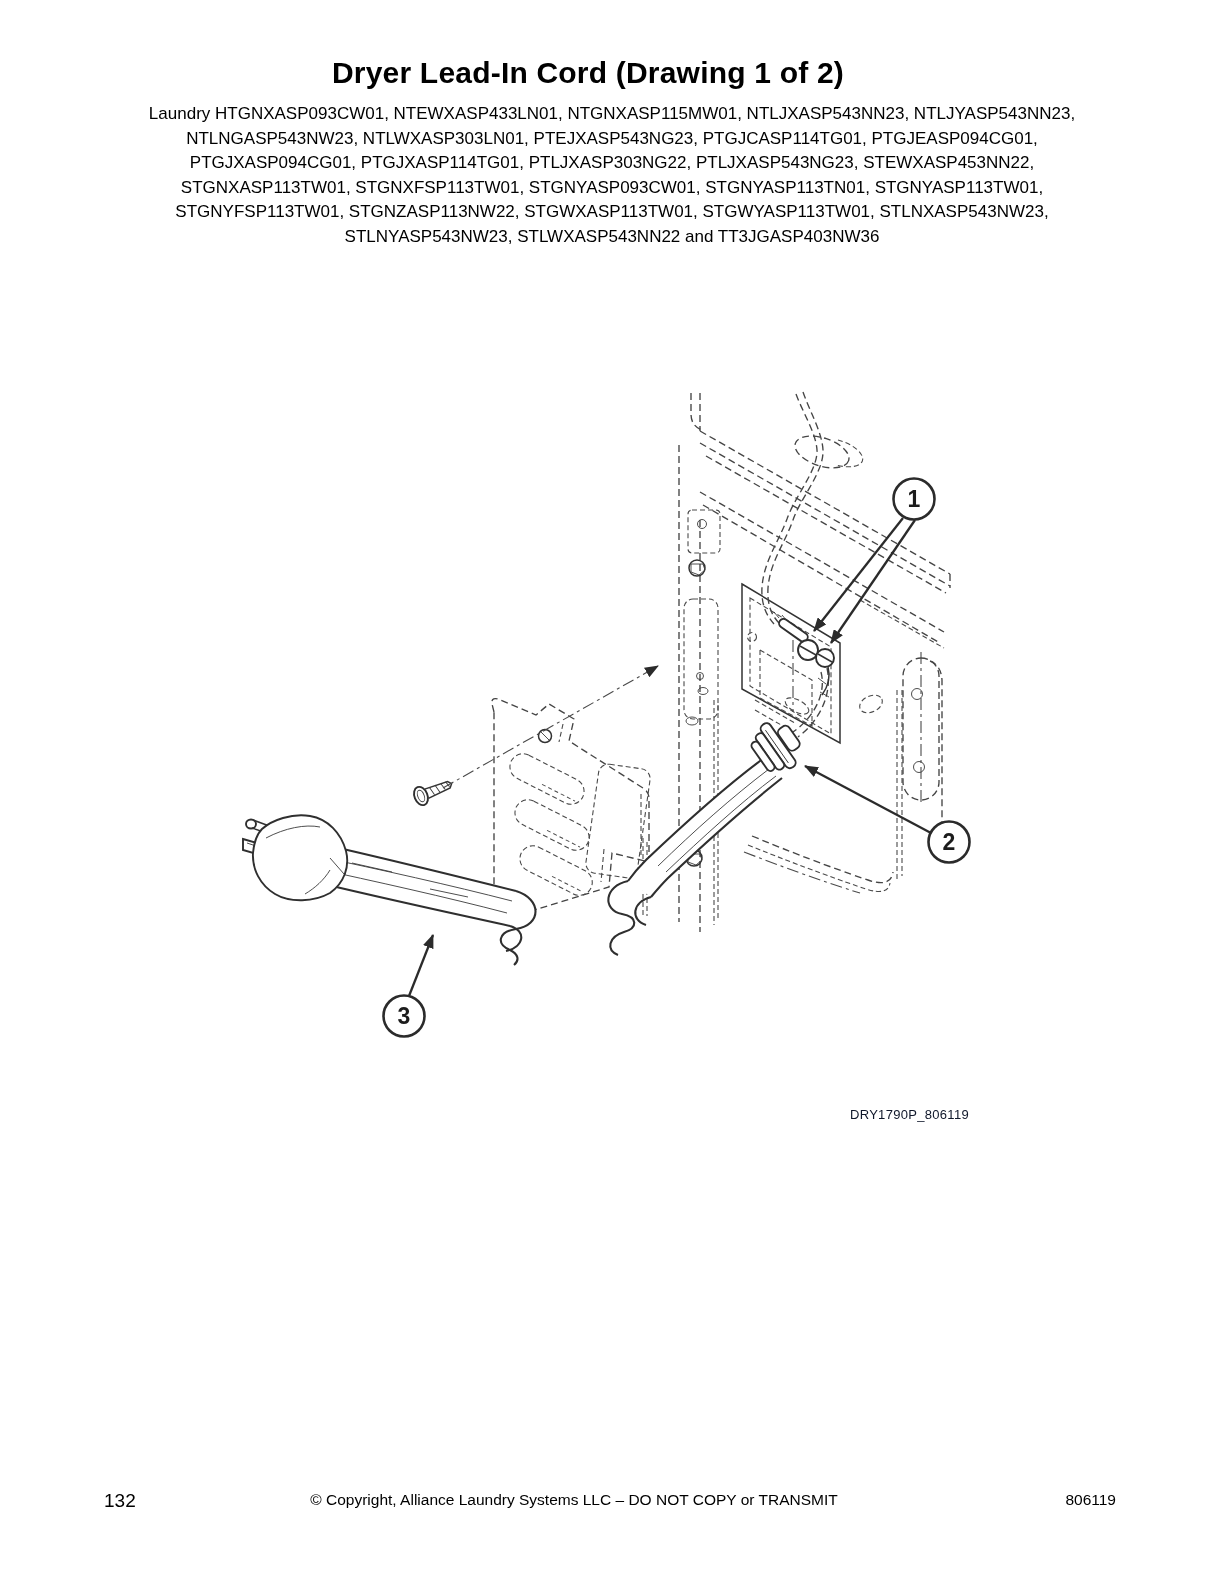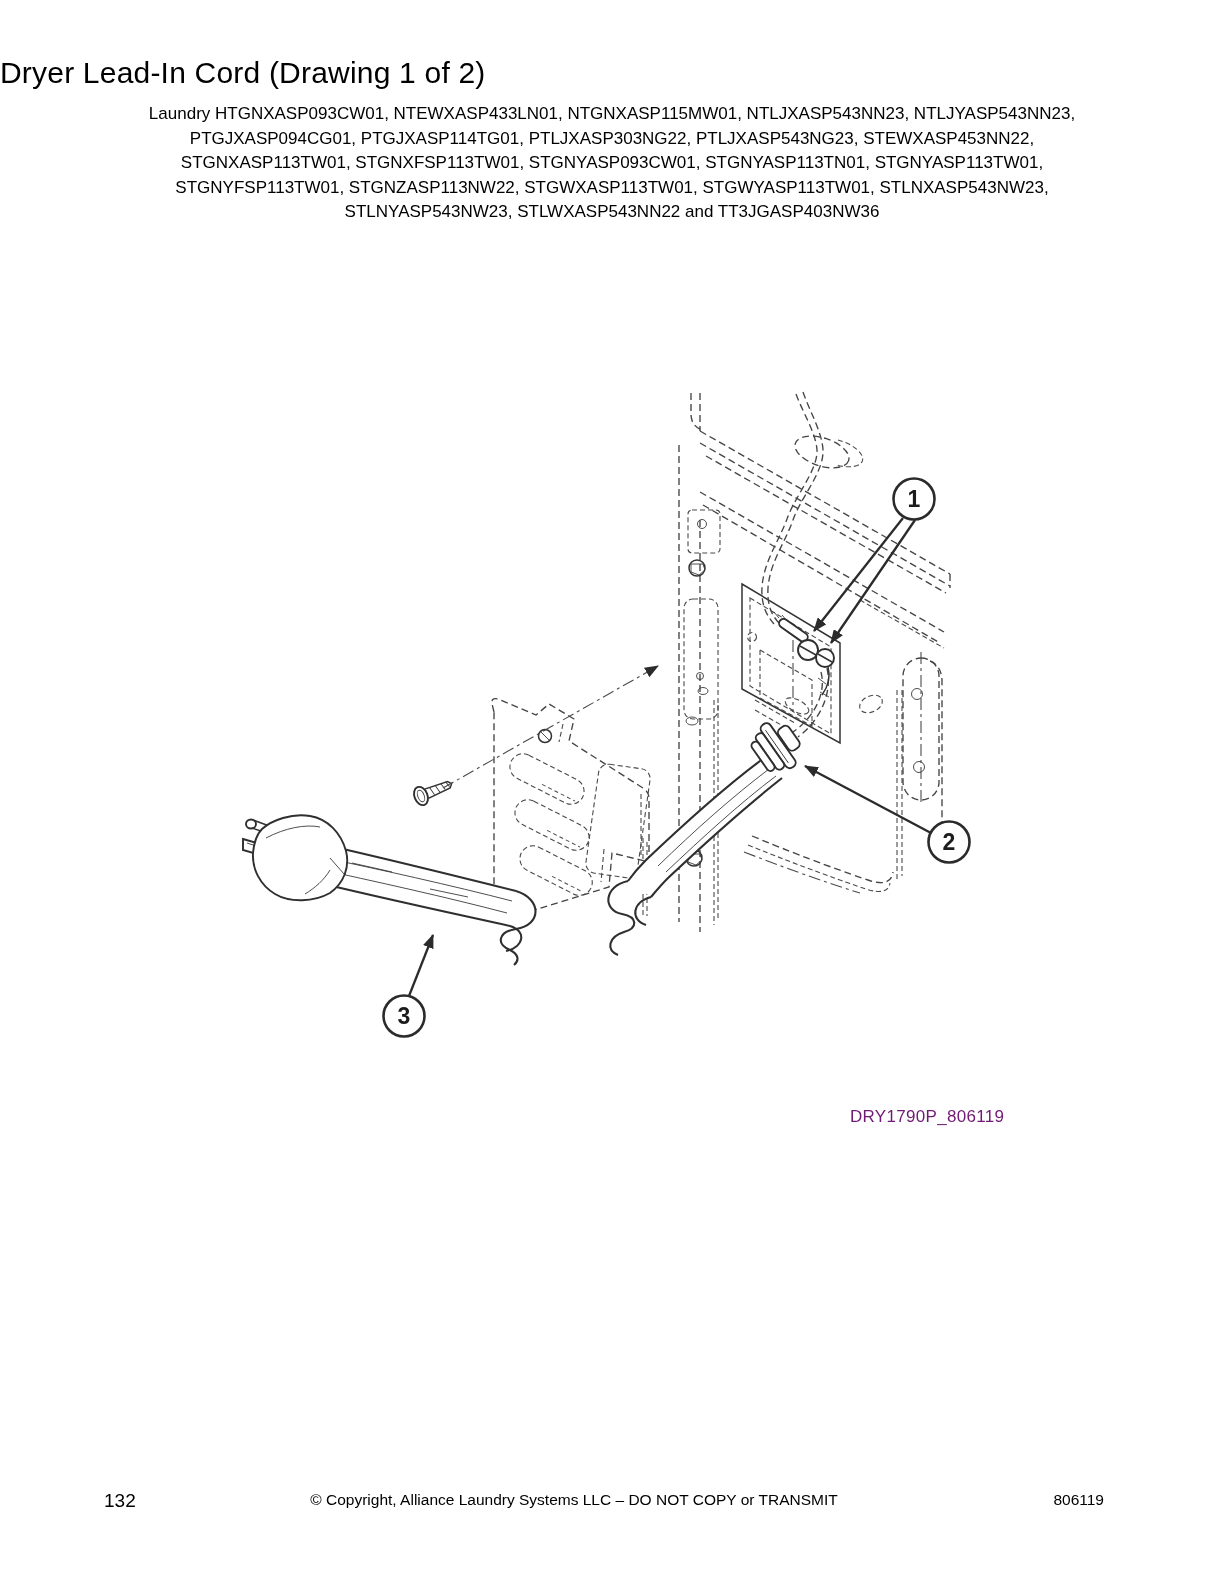--- a/index.html
+++ b/index.html
@@ -1,26 +1,26 @@
 <!DOCTYPE html>
 <html><head>
 <meta charset="utf-8">
 <style>
   html,body{margin:0;padding:0;background:#ffffff;}
   body{width:1224px;height:1584px;position:relative;font-family:"Liberation Sans",sans-serif;color:#000;}
-  .page-title{position:absolute;top:56px;left:0;width:1176px;text-align:left;
-    font-size:30px;font-weight:normal;letter-spacing:0.2px;}
+  .page-title{position:absolute;top:56px;left:0;width:1176px;text-align:center;
+    font-size:30px;font-weight:bold;letter-spacing:0.2px;}
   .models{position:absolute;top:102px;left:0;width:1224px;text-align:center;
     font-size:17px;line-height:24.6px;}
   .models div{white-space:nowrap;}
-  .drawing-label{position:absolute;left:850px;top:1107px;font-size:17px;color:#701a75;letter-spacing:0.3px;}
+  .drawing-label{position:absolute;left:850px;top:1107px;font-size:13px;color:#0f172a;letter-spacing:0.3px;}
   .footer{position:absolute;left:0;top:1490px;width:1224px;font-size:15.5px;}
   .footer .pgnum{position:absolute;left:104px;top:0;font-size:19px;}
   .footer .copy{position:absolute;left:0;width:1148px;text-align:center;top:1px;}
-  .footer .docnum{position:absolute;right:120px;top:1px;margin-left:12px;}
+  .footer .docnum{position:absolute;right:108px;top:1px;margin-left:12px;}
   svg{position:absolute;left:0;top:0;}
   
   .d  {fill:none;stroke:#454545;stroke-width:1.35;stroke-dasharray:7 4;}
   .d2 {fill:none;stroke:#4a4a4a;stroke-width:1.1;stroke-dasharray:5 3;}
   .dd {fill:none;stroke:#4a4a4a;stroke-width:1.1;stroke-dasharray:12 4 3 4;}
   .s  {fill:none;stroke:#333;stroke-width:1.5;}
   .s2 {fill:none;stroke:#2f2f2f;stroke-width:2.1;}
   .sw {fill:#fff;stroke:#2f2f2f;stroke-width:1.9;}
   .fw {fill:#fff;stroke:none;}
   .st {fill:none;stroke:#3a3a3a;stroke-width:0.9;}
@@ -29,20 +29,21 @@
   .ct {font-family:"Liberation Sans",sans-serif;font-size:23px;font-weight:bold;fill:#1c1c1c;text-anchor:middle;}
   .lt {fill:none;stroke:#4a4a4a;stroke-width:1;stroke-dasharray:4 3;}
 </style>
 </head>
 <body>
 
 <div class="page-title">Dryer Lead-In Cord (Drawing 1 of 2)</div>
 
 <div class="models">
   <div>Laundry HTGNXASP093CW01, NTEWXASP433LN01, NTGNXASP115MW01, NTLJXASP543NN23, NTLJYASP543NN23,</div>
+  <div>NTLNGASP543NW23, NTLWXASP303LN01, PTEJXASP543NG23, PTGJCASP114TG01, PTGJEASP094CG01,</div>
   <div>PTGJXASP094CG01, PTGJXASP114TG01, PTLJXASP303NG22, PTLJXASP543NG23, STEWXASP453NN22,</div>
   <div>STGNXASP113TW01, STGNXFSP113TW01, STGNYASP093CW01, STGNYASP113TN01, STGNYASP113TW01,</div>
   <div>STGNYFSP113TW01, STGNZASP113NW22, STGWXASP113TW01, STGWYASP113TW01, STLNXASP543NW23,</div>
   <div>STLNYASP543NW23, STLWXASP543NN22 and TT3JGASP403NW36</div>
 </div>
 
 <svg width="1224" height="1584" viewBox="0 0 1224 1584">
   <defs>
     <marker id="ah" markerUnits="userSpaceOnUse" markerWidth="15" markerHeight="11" refX="13" refY="5.5" orient="auto">
       <path d="M0,0 L14,5.5 L0,11 Z" fill="#2b2b2b"></path>

